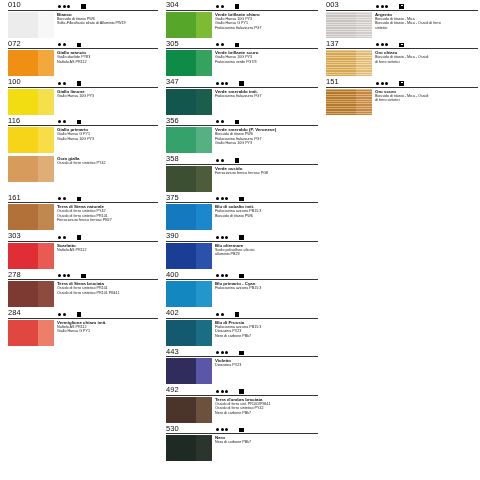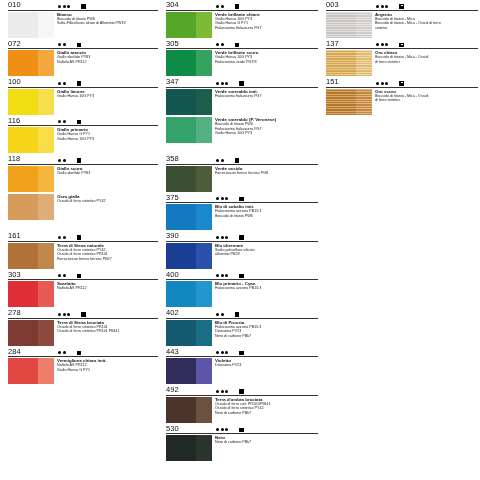--- a/index.html
+++ b/index.html
@@ -237,43 +237,20 @@
             <div class="light" style="background: rgb(248, 221, 71);"></div>
           </div>
           <div class="texts">
             <div class="cname">Giallo primario</div>
             <div class="pig">Giallo Hansa G PY1</div>
             <div class="pig">Giallo Hansa 10G PY3</div>
           </div>
         </div>
       </div>
       <div class="entry">
-        <div class="entry-head">
-          <div class="code">118</div>
-          <div class="marks">
-            <div class="stars">
-              <span class="star"></span>
-              <span class="star"></span>
-            </div>
-            <span class="opacity"></span>
-          </div>
-          <div class="rule"></div>
-        </div>
-        <div class="entry-body">
-          <div class="swatch">
-            <div class="dark" style="background: rgb(240, 162, 27);"></div>
-            <div class="light" style="background: rgb(244, 182, 63);"></div>
-          </div>
-          <div class="texts">
-            <div class="cname">Giallo scuro</div>
-            <div class="pig">Giallo diarilide PY83</div>
-          </div>
-        </div>
-      </div>
-      <div class="entry">
         <div class="entry-body">
           <div class="swatch">
             <div class="dark" style="background: rgb(215, 156, 92);"></div>
             <div class="light" style="background: rgb(223, 174, 120);"></div>
           </div>
           <div class="texts">
             <div class="cname">Ocra gialla</div>
             <div class="pig">Ossido di ferro sintetico PY42</div>
           </div>
         </div>
@@ -444,20 +421,31 @@
             <div class="dark" style="background: rgb(19, 86, 77);"></div>
             <div class="light" style="background: rgb(27, 94, 76);"></div>
           </div>
           <div class="texts">
             <div class="cname">Verde smeraldo imit.</div>
             <div class="pig">Ftalocianina ftalazzurra PG7</div>
           </div>
         </div>
       </div>
       <div class="entry">
+        <div class="entry-head">
+          <div class="code">356</div>
+          <div class="marks">
+            <div class="stars">
+              <span class="star"></span>
+              <span class="star"></span>
+            </div>
+            <span class="opacity"></span>
+          </div>
+          <div class="rule"></div>
+        </div>
         <div class="entry-body">
           <div class="swatch">
             <div class="dark" style="background: rgb(52, 162, 106);"></div>
             <div class="light" style="background: rgb(85, 177, 129);"></div>
           </div>
           <div class="texts">
             <div class="cname">Verde smeraldo (P. Veronese)</div>
             <div class="pig">Biossido di titanio PW6</div>
             <div class="pig">Ftalocianina ftalazzurra PG7</div>
             <div class="pig">Giallo Hansa 10G PY3</div>

